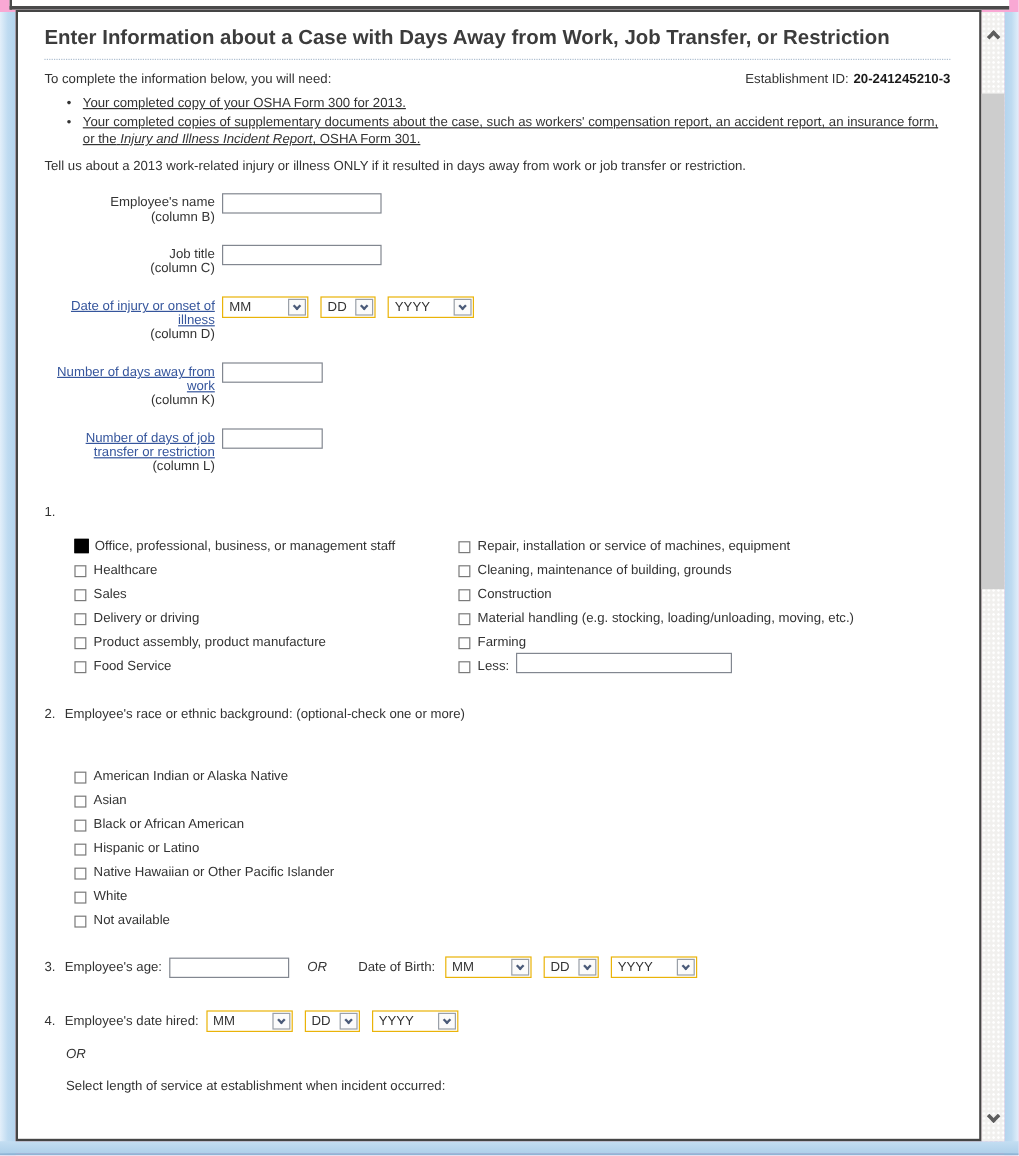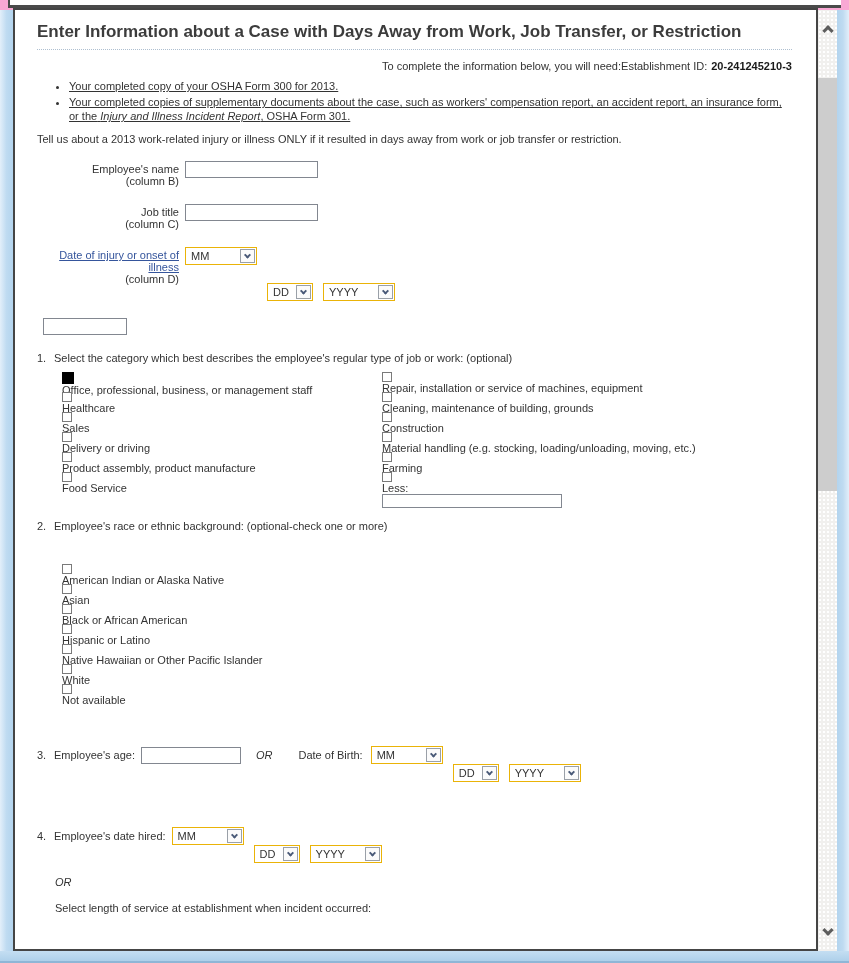--- a/index.html
+++ b/index.html
@@ -28,21 +28,21 @@
                background-size:4px 4px; }
   .scroll-btn { position:absolute; left:0; width:19px; height:20px; display:flex; align-items:center; justify-content:center; }
   .scroll-btn.up { top:8px; } .scroll-btn.down { bottom:8px; }
   .chev-up-big { width:8px; height:8px; border-left:3px solid #5d5d5d; border-top:3px solid #5d5d5d; transform:rotate(45deg) translate(2px,2px); }
   .chev-down-big { width:8px; height:8px; border-right:3px solid #5d5d5d; border-bottom:3px solid #5d5d5d; transform:rotate(45deg) translate(-2px,-2px); }
   .scroll-thumb { position:absolute; left:0; top:68px; width:19px; height:413px; background:#cdcdcd; }
 
   
   .page-title { font-size:17px; color:#3c3c3c; padding-top:6px; letter-spacing:0; }
   .title-rule { border:none; border-top:1px dotted #aebfd0; margin:7px 0 10px; }
-  .intro-row { display:flex; justify-content:flex-end; align-items:flex-start; }
+  .intro-row { display:flex; justify-content:space-between; align-items:flex-start; }
   .estab { white-space:nowrap; } .estab-id { font-weight:bold; margin-left:4px; color:#1a1a1a; }
   ul.need-list { margin:7px 0 10px; padding-left:32px; }
   ul.need-list li { margin-bottom:2px; line-height:14px;text-decoration:underline; }
   .italic { font-style:italic; }
   .tell-line { margin:2px 0 16px; }
 
   
   .field-row { display:flex; align-items:flex-start; margin-bottom:17px; }
   .field-label { width:142px; text-align:right; line-height:12px; flex:none; padding-top:2px; }
   .field-label .col-note { display:block; color:#333; }
@@ -52,28 +52,28 @@
   .w133 { width:133px; } .w84 { width:84px; } .w100 { width:100px; } .w180 { width:180px; }
 
   
   .dd { display:inline-flex; justify-content:space-between; align-items:center; height:18px;
         border:1px solid #eab308; background:#fff; padding:1px 1px 1px 5px; }
   .dd-text { color:#333; }
   .dd-btn { width:15px; height:14px; border:1px solid #9aa0a8; background:#fbfbfb;
             display:flex; align-items:center; justify-content:center; flex:none; margin-left:4px; }
   .chev-down { width:5px; height:5px; border-right:2px solid #4a5a78; border-bottom:2px solid #4a5a78; transform:rotate(45deg) translate(-1px,-1px); }
   .dd-mm { width:72px; } .dd-dd { width:46px; } .dd-yyyy { width:72px; }
-  .dd + .dd, .dd-gap { margin-left:10px;margin-top:36px; }
+  .dd + .dd, .dd-gap { margin-left:10px; }
 
   
   .question { margin-top:0; }
   .q-head { display:flex; margin-bottom:8px; }
   .q-num { width:17px; flex:none; }
   .options { margin-left:25px;margin-top:32px; }
-  .cb-row { display:flex; align-items:flex-start; height:20px;flex-direction:column; }
+  .cb-row { display:flex; align-items:flex-end; height:20px; }
   .cb { width:10px; height:10px; border:1px solid #7a7a7a; background:#fff; margin-right:6px; flex:none; }
   .cb.checked { width:12px; height:12px; border-color:#000; background:#000; margin-right:5px; }
   .two-col { display:flex; margin-left:25px; }
   .col-left { width:320px; flex:none; }
   .col-right { flex:1; }
   .inline-row { display:flex; align-items:center; }
 
   .or-standalone { font-style:italic; margin:13px 0 14px 18px; }
   .service-label { margin-left:18px; margin-bottom:3px; }
   .options-service { margin-left:25px; }
@@ -149,30 +149,42 @@
           <span class="dd dd-yyyy">
               <span class="dd-text">YYYY</span>
               <span class="dd-btn">
                 <span class="chev-down"></span>
               </span>
             </span>
         </div>
       </div>
 
       <div class="field-row">
+        <div class="field-label">
+          <a href="#" class="field-link">Number of days away from work</a>
+          <span class="col-note">(column K)</span>
+        </div>
         <div class="field-ctrl">
           <input class="txt w84" type="text" style="">
         </div>
       </div>
 
+      <div class="field-row" style="margin-bottom:26px;">
+        <div class="field-label">
+          <a href="#" class="field-link">Number of days of job transfer or restriction</a>
+          <span class="col-note">(column L)</span>
+        </div>
+        <div class="field-ctrl">
+          <input class="txt w84" type="text" style="">
+        </div>
+      </div>
 
       <div class="question">
         <div class="q-head">
           <span class="q-num">1.</span>
-          <span>Select the category which best describes the employee's regular type of job or work: (optional)</span>
         </div>
         <div class="two-col">
           <div class="col-left">
             <div class="cb-row">
                 <span class="cb checked"></span>
                 <span>Office, professional, business, or management staff</span>
               </div>
             <div class="cb-row">
                 <span class="cb"></span>
                 <span>Healthcare</span>

